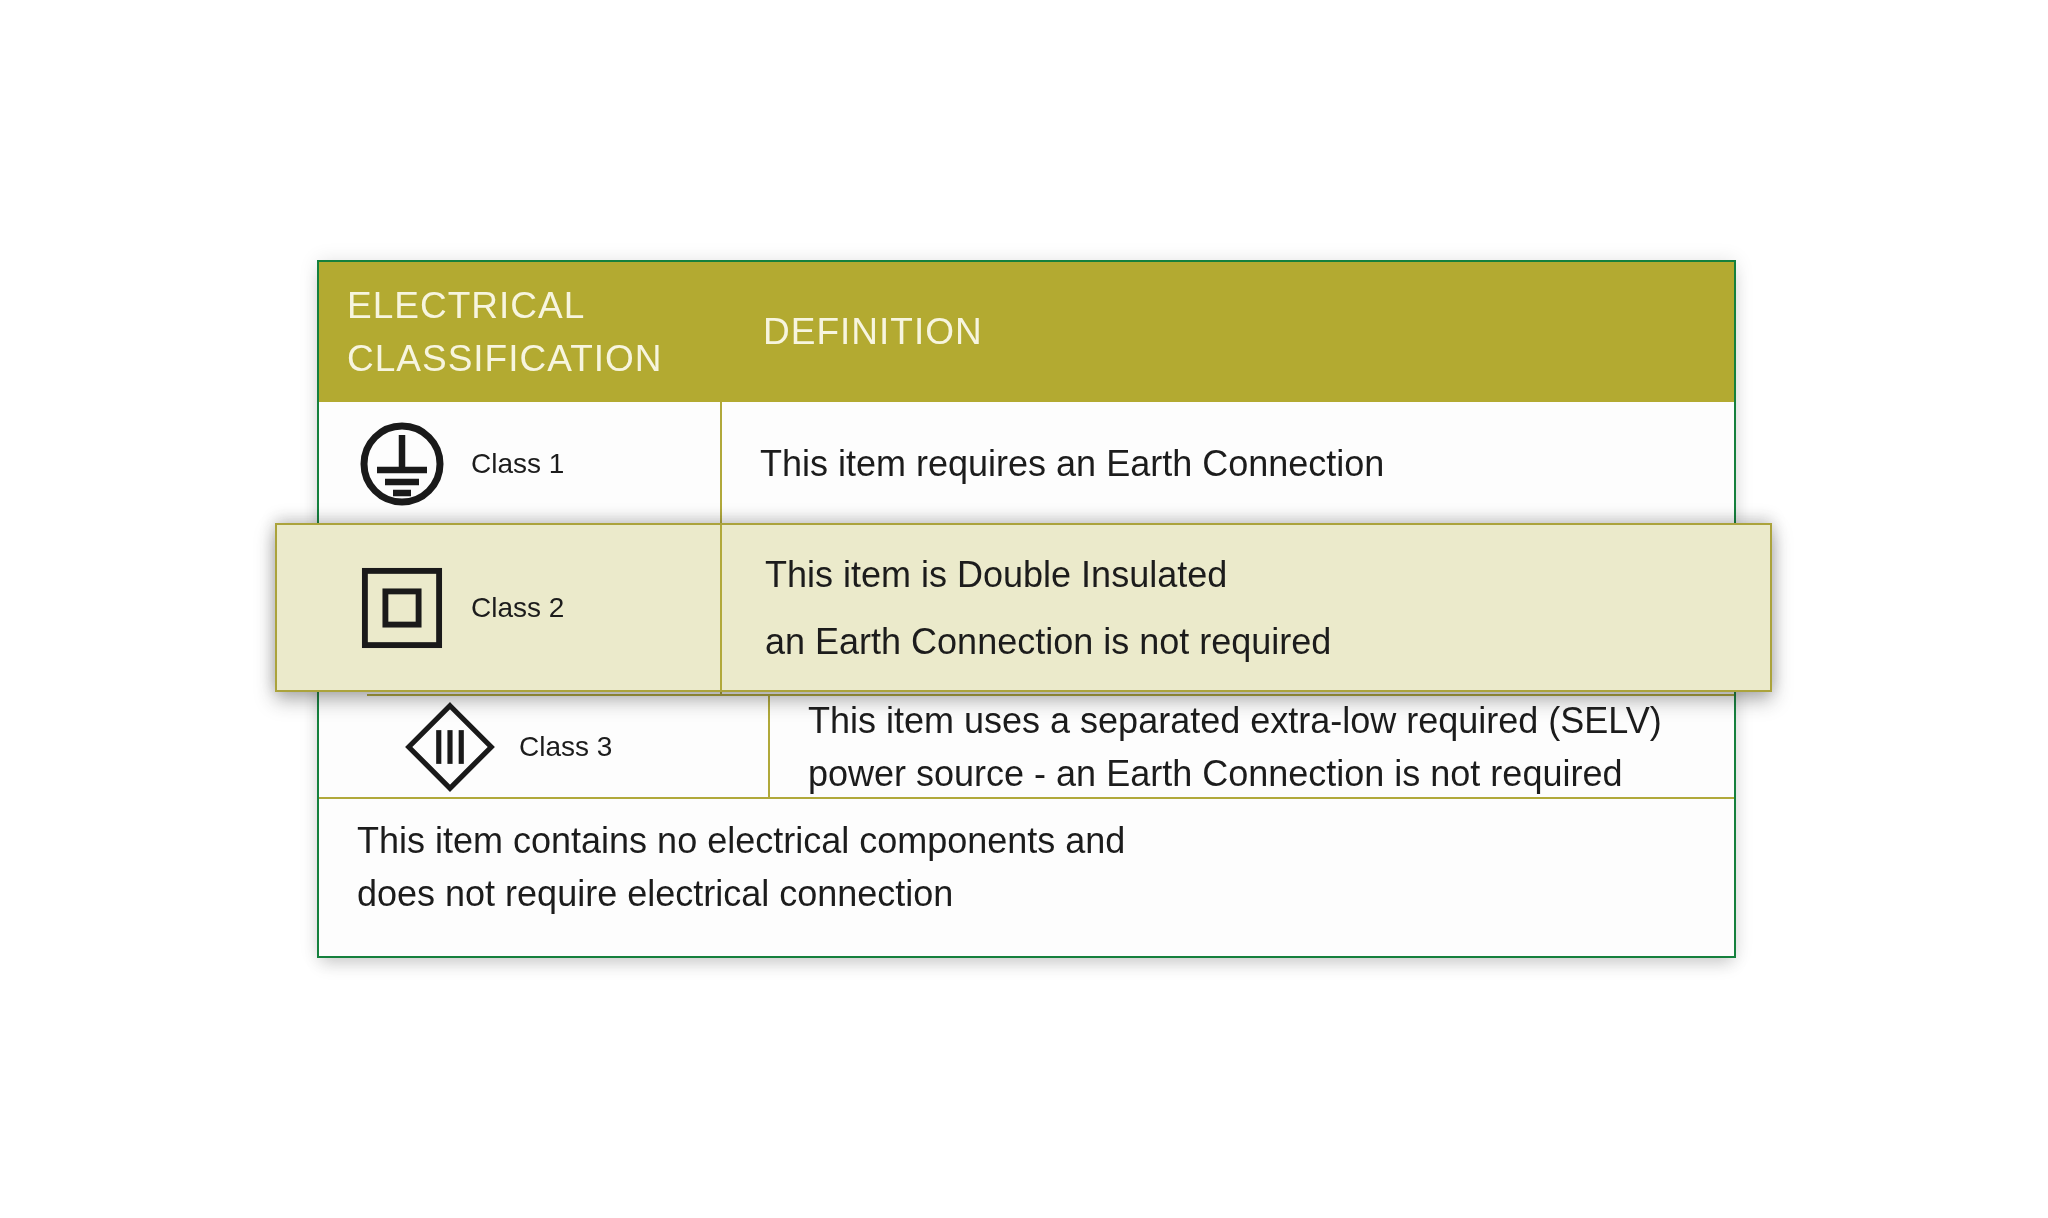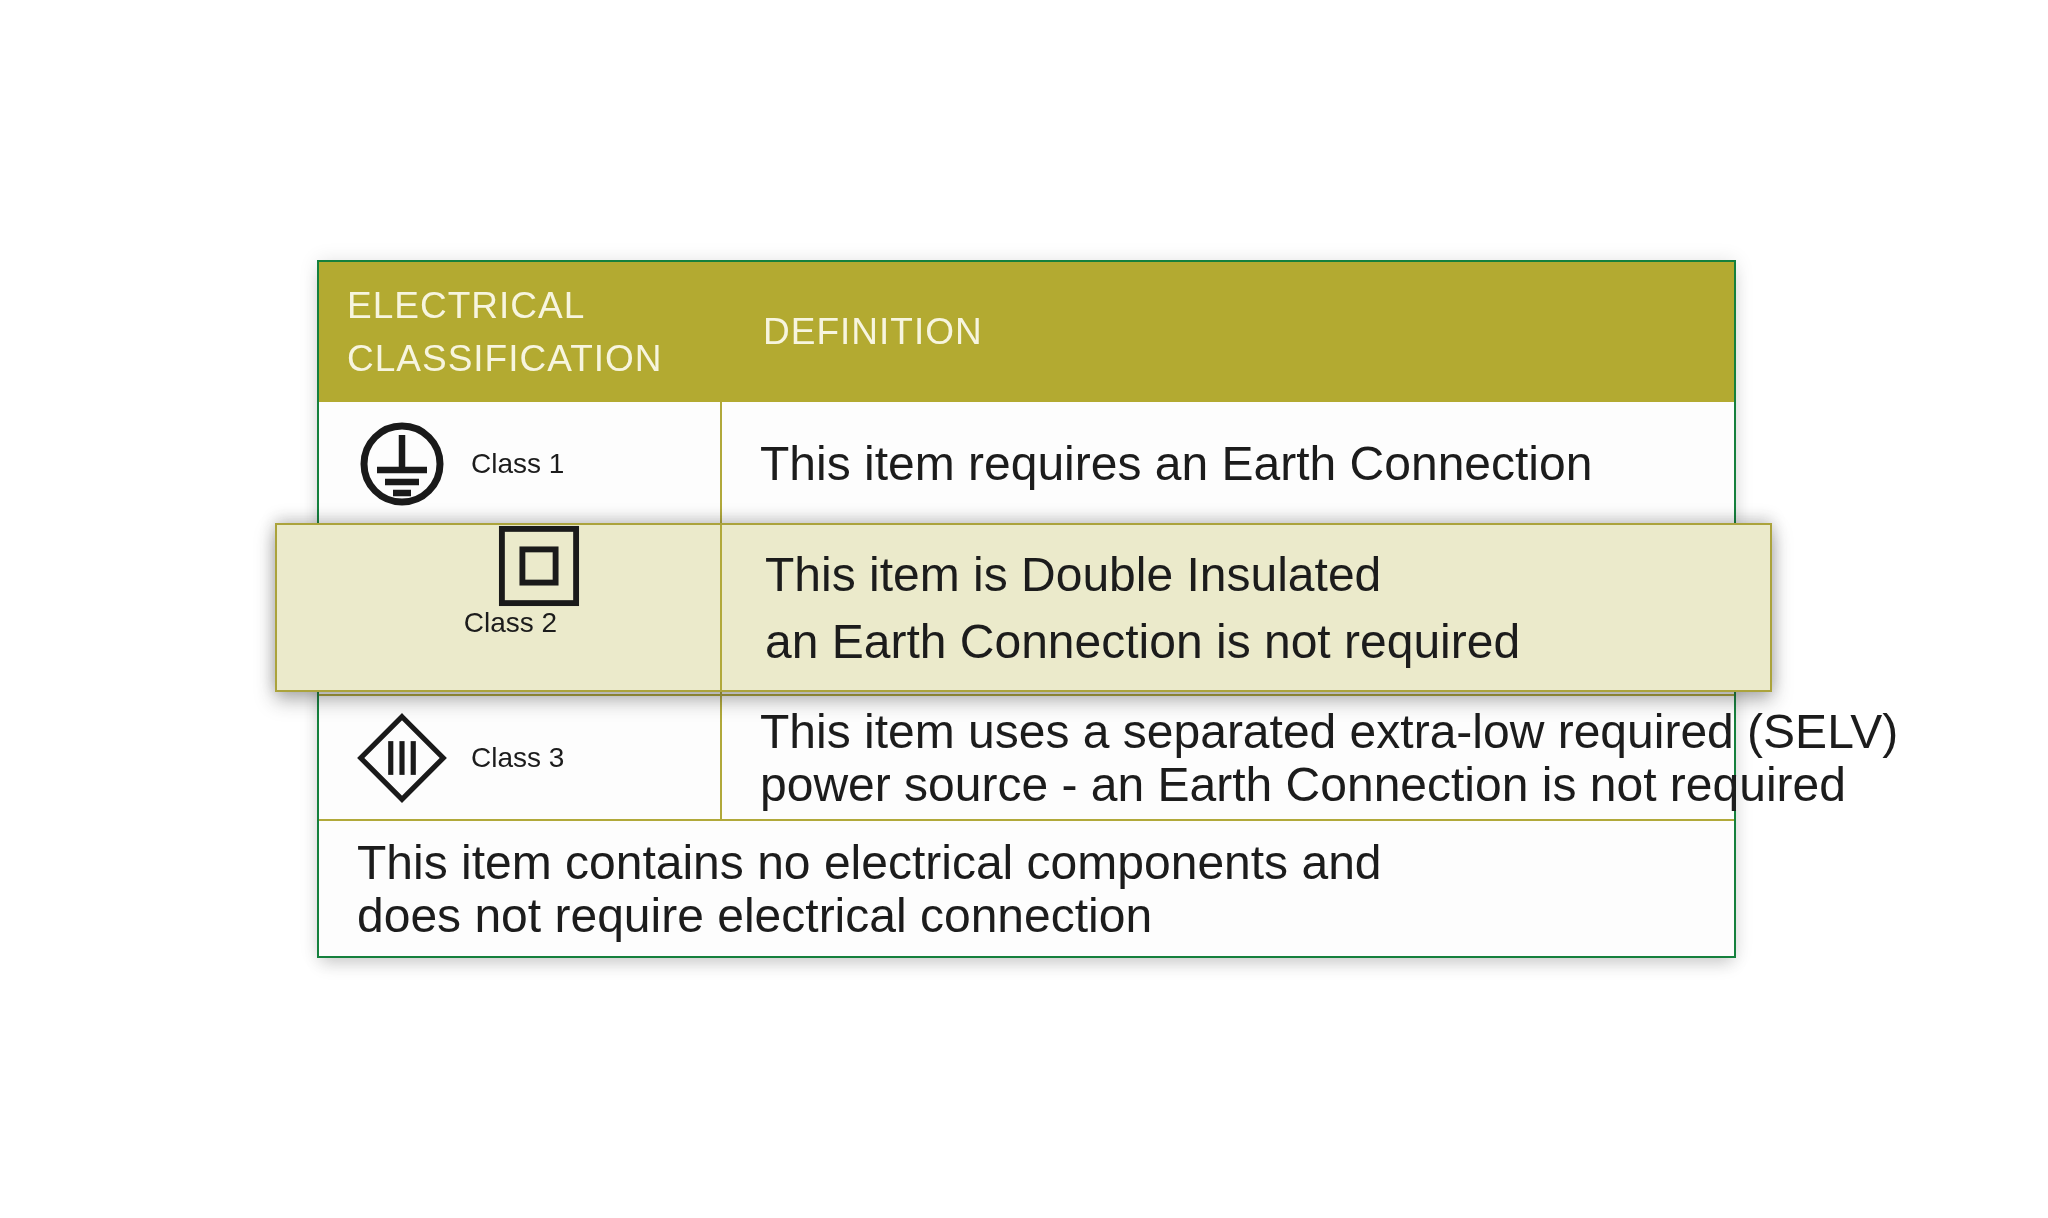--- a/index.html
+++ b/index.html
@@ -27,47 +27,47 @@
   }
   .hcol2 {
     position:absolute; left:444px; top:0; height:140px;
     display:flex; align-items:center;
     color:#f7f5df; font-size:37px; letter-spacing:1px;
   }
   .row { display:flex; box-sizing:border-box; background:#fdfdfd; }
   .bt  { border-top:2px solid #b1a93a; }
   .r1 { height:123px; }
   .r2 { height:169px; }
-  .r3 { height:125px; }
+  .r3 { height:103px;margin-left:48px; }
   .r4 { height:137px; }
   .c1 {
     width:403px; flex:none; box-sizing:border-box;
     border-right:2px solid #b1a93a;
     display:flex; align-items:center;
   }
   .iconbox {
     width:90px; margin-left:38px; flex:none;
     display:flex; justify-content:center; align-items:center;
   }
   .classlabel { margin-left:24px; font-size:28px; white-space:nowrap; }
   .c2 {
     flex:1; display:flex; flex-direction:column; justify-content:center;
-    padding-left:38px; font-size:48px; line-height:53px;
+    padding-left:38px; font-size:36px; line-height:53px;
   }
   .defline { white-space:nowrap; }
   
   .hl {
     position:absolute; left:275px; top:523px; width:1497px; height:169px;
     box-sizing:border-box;
     background:#ebeacb;
     border:2px solid #aba33c;
     box-shadow:0 8px 18px rgba(40,40,40,0.38), 0 -5px 14px rgba(40,40,40,0.18);
     display:flex;
   }
-  .hl .c1 { width:445px; border-right:2px solid #b1a93a;flex-direction:column; }
+  .hl .c1 { width:445px; border-right:2px solid #b1a93a; }
   .hl .iconbox { margin-left:80px; }
   .hl .c2 { padding-left:43px;gap:14px; }
   svg { display:block; }
   .stroke { stroke:#1a1a1a; fill:none; }
 </style>
 </head>
 <body>
 
 <div class="table">
 

